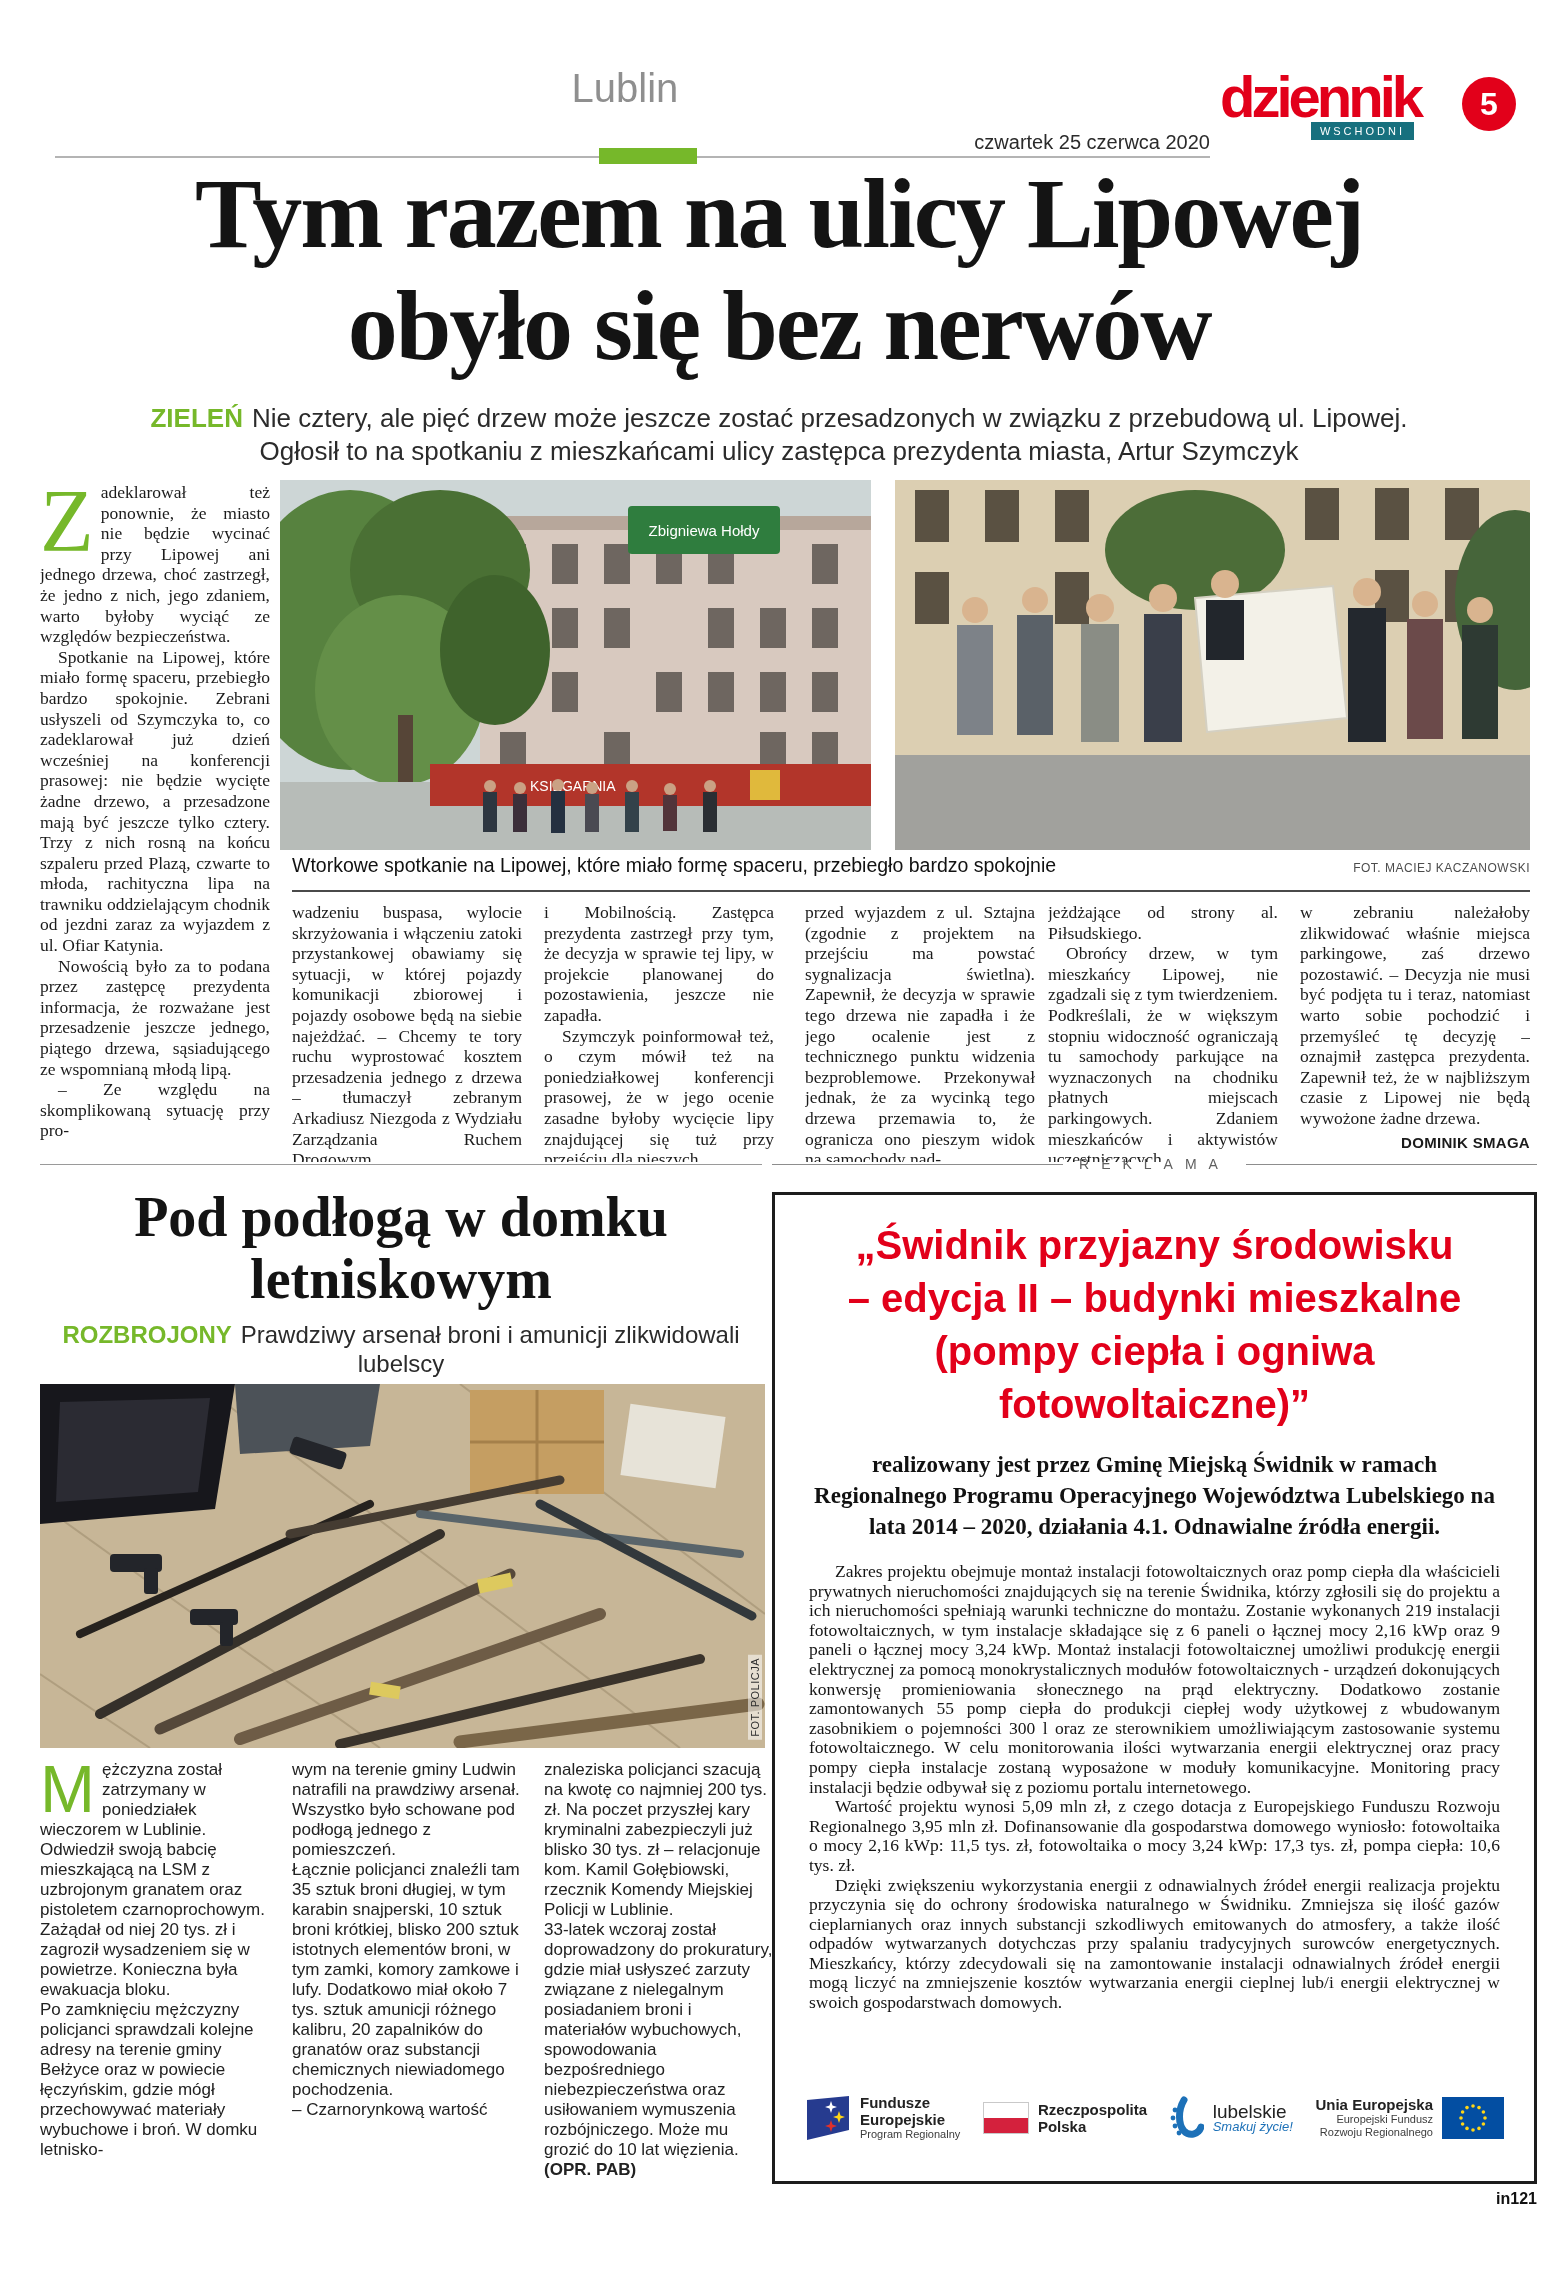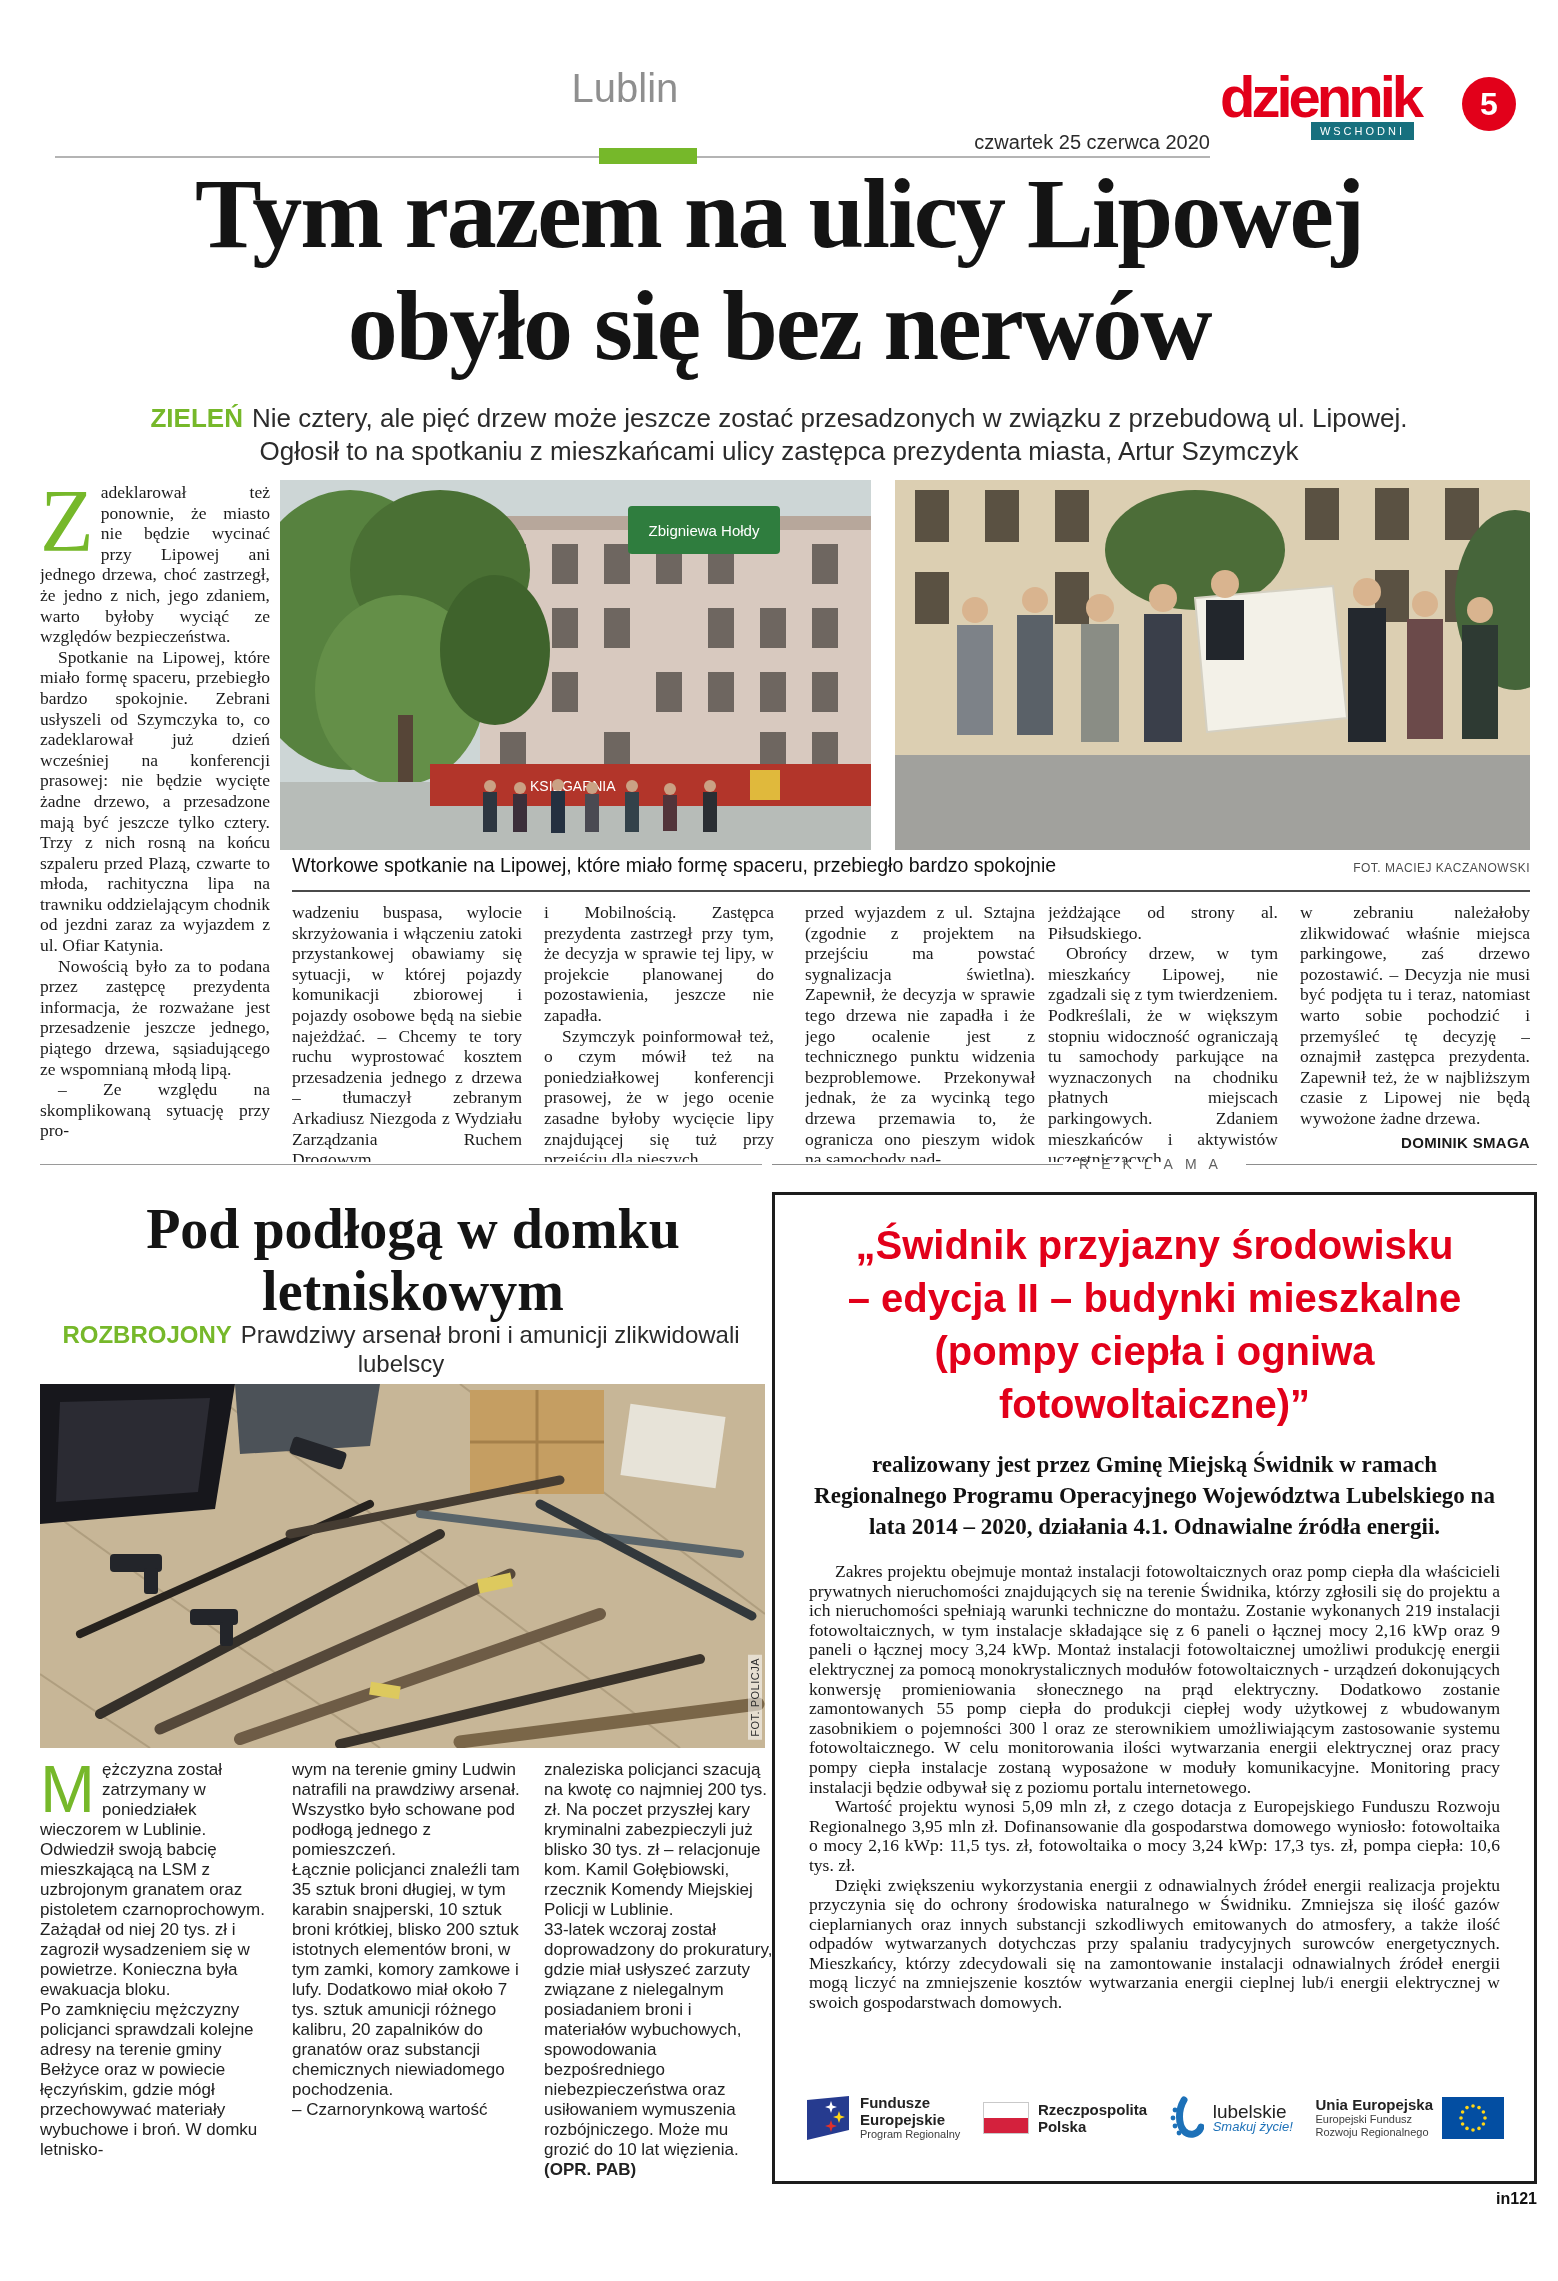--- a/index.html
+++ b/index.html
@@ -41,21 +41,21 @@
   .caption{font-size:19.5px;color:#111;}
   .credit{font-size:12px;color:#4c4c4c;letter-spacing:.5px;}
   .col-toprule{position:absolute;left:292px;top:890px;width:1238px;height:2px;background:#4a4a4a;}
   .bottom-rule-left{position:absolute;left:40px;top:1164px;width:722px;height:1px;background:#9a9a9a;}
   
   .reklama-strip{position:absolute;left:772px;top:1156px;width:765px;display:flex;
         align-items:center;}
   .reklama-strip .line{flex:1;height:1px;background:#8d8d8d;}
   .reklama-label{margin:0 16px;font-size:14px;color:#5f5f5f;letter-spacing:12px;}
   
-  .a2-headline{position:absolute;left:40px;top:1186px;width:722px;margin:12px;text-align:center;
+  .a2-headline{position:absolute;left:40px;top:1186px;width:722px;margin:0;text-align:center;
         font-family:"Liberation Serif",serif;font-weight:bold;font-size:56px;line-height:62px;
         color:#141414;}
   .a2-lede{position:absolute;left:48px;top:1320px;width:706px;text-align:center;
         font-size:24px;line-height:29px;color:#2b2b2b;}
   .a2col{position:absolute;width:230px;font-family:"Liberation Sans",sans-serif;
         font-size:17px;line-height:20px;text-align:left;overflow:hidden;color:#222;}
   .a2col p{margin:0;}
   .dropcap2{float:left;font-family:"Liberation Sans",sans-serif;font-size:66px;line-height:58px;
         padding-right:7px;}
   .oprbold{font-weight:bold;}
@@ -75,21 +75,21 @@
         text-align:justify;margin:0;text-indent:26px;color:#151515;}
   .ad-logos{position:absolute;left:30px;right:30px;bottom:40px;display:flex;
         justify-content:space-between;align-items:center;}
   .logo-item{display:flex;align-items:center;gap:9px;}
   .logo-title{font-size:15px;font-weight:bold;line-height:17px;color:#222;}
   .logo-sub{font-size:11px;color:#3c3c3c;line-height:13px;}
   .pl-flag{width:46px;height:32px;border:1px solid #c9c9c9;box-sizing:border-box;}
   .pl-flag .w{height:50%;background:#fff;}
   .pl-flag .r{height:50%;}
   .lub-script{font-style:italic;font-size:13px;}
-  .eu-text{text-align:left;}
+  .eu-text{text-align:right;}
   .ad-id{position:absolute;left:1380px;top:2190px;width:157px;text-align:right;
         font-size:16px;font-weight:bold;color:#111;}
 </style>
 </head>
 <body>
 
 <div id="page">
 
   <div class="section-name">Lublin</div>
   <div class="header-rule"></div>

